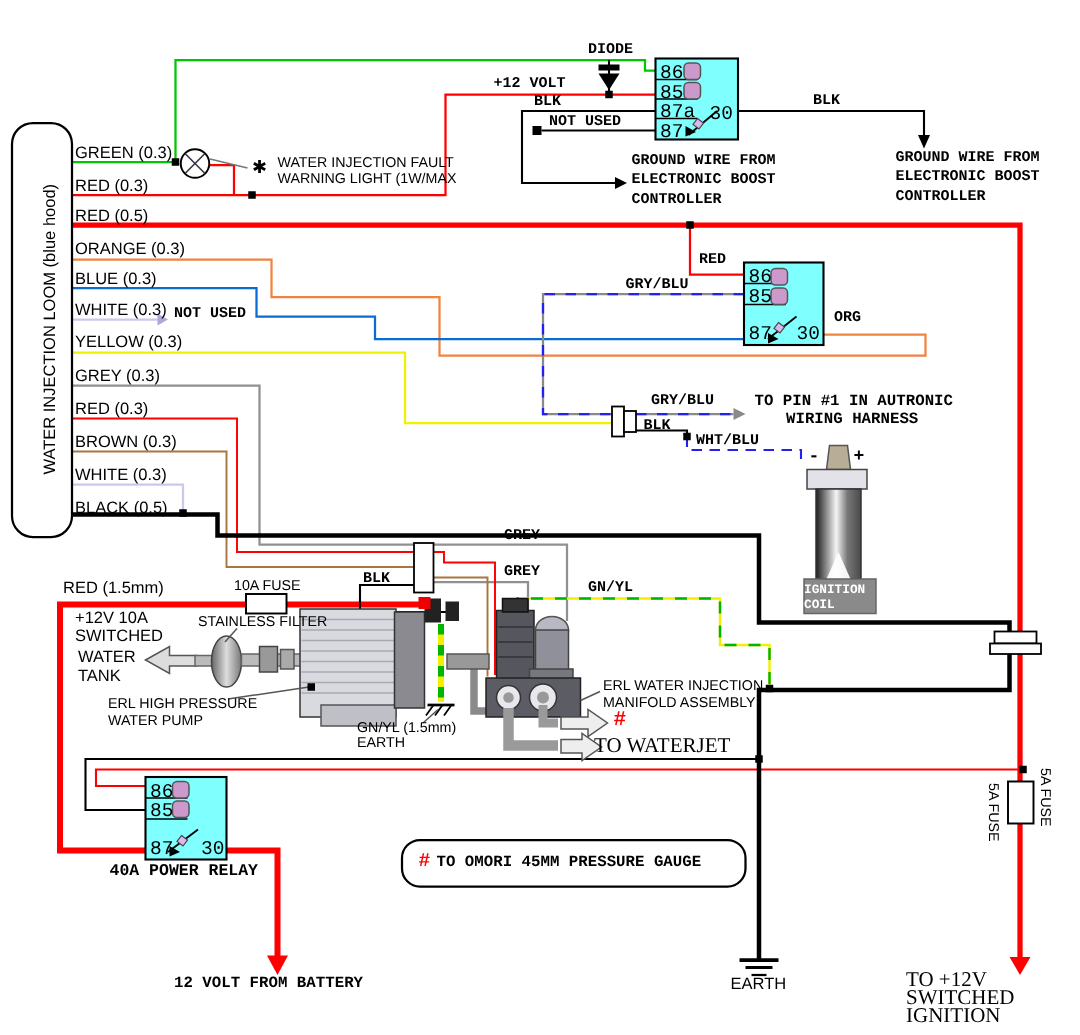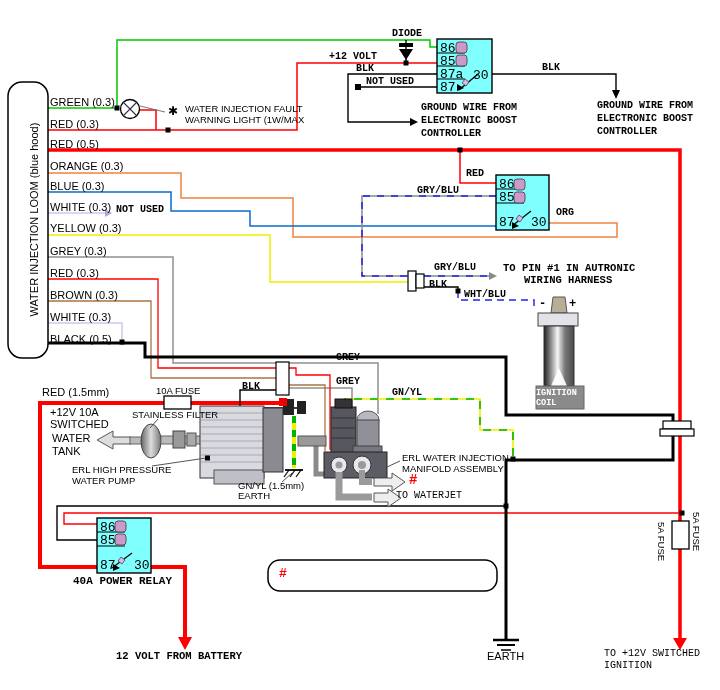--- a/index.html
+++ b/index.html
@@ -5,21 +5,21 @@
   html,body{margin:0;padding:0;background:#fff}
   #canvas{position:relative;width:720px;height:690px;background:#fff;overflow:hidden;
           font-family:"Liberation Sans",sans-serif}
   #wires{position:absolute;left:0;top:0}
   .lbl{position:absolute;color:#000;white-space:pre-line;line-height:1.18}
   .mono{font-family:"Liberation Mono",monospace;font-weight:bold;font-size:10px}
   .mono105{font-family:"Liberation Mono",monospace;font-weight:bold;font-size:10.5px}
   .mono11{font-family:"Liberation Mono",monospace;font-weight:bold;font-size:11px}
   .pin{font-family:"Liberation Mono",monospace;font-weight:normal;font-size:13px}
   .sans{font-family:"Liberation Sans",sans-serif;font-size:9.5px}
-  .sans10{font-family:Liberation Mono, monospace;font-size:10px}
+  .sans10{font-family:Liberation Serif, serif;font-size:14px}
   .sans11{font-family:"Liberation Sans",sans-serif;font-size:11px}
   .ctr{text-align:left}
   .title{font-family:"Liberation Mono",monospace;font-weight:bold;font-size:14.5px;
          letter-spacing:1px;word-spacing:8px}
   .vert{writing-mode:vertical-rl;font-family:"Liberation Sans",sans-serif;font-size:9.5px}
   .rot{transform:rotate(-90deg);transform-origin:center;text-align:center}
   .white{color:#fff}
   .hash{font-family:"Liberation Mono",monospace;font-weight:bold;font-size:14px;color:#f00}
 </style>
 </head>
@@ -369,20 +369,21 @@
 <div class="lbl hash" style="left:409px;top:472px">#</div>
 <div class="lbl sans10" style="left:396px;top:490px">TO WATERJET</div>
 
 <div class="lbl pin" style="left:100px;top:520px">86</div>
 <div class="lbl pin" style="left:100px;top:533px">85</div>
 <div class="lbl pin" style="left:100px;top:558px">87</div>
 <div class="lbl pin" style="left:134px;top:558px">30</div>
 <div class="lbl mono11" style="left:73px;top:575px">40A POWER RELAY</div>
 
 <div class="lbl hash" style="left:279px;top:566px;font-size:13px">#</div>
+<div class="lbl mono105" style="left:291px;top:569px">TO OMORI 45MM PRESSURE GAUGE</div>
 
 <div class="lbl mono105" style="left:116px;top:650px">12 VOLT FROM BATTERY</div>
 <div class="lbl sans11" style="left:487px;top:650px">EARTH</div>
 <div class="lbl sans10 ctr" style="left:604px;top:648px;width:106px;line-height:12px">TO +12V SWITCHED
 IGNITION</div>
 <div class="lbl vert" style="left:656px;top:522px;height:62px">5A FUSE</div>
 <div class="lbl vert" style="left:691px;top:512px;height:62px">5A FUSE</div>
 
 </div>
 

